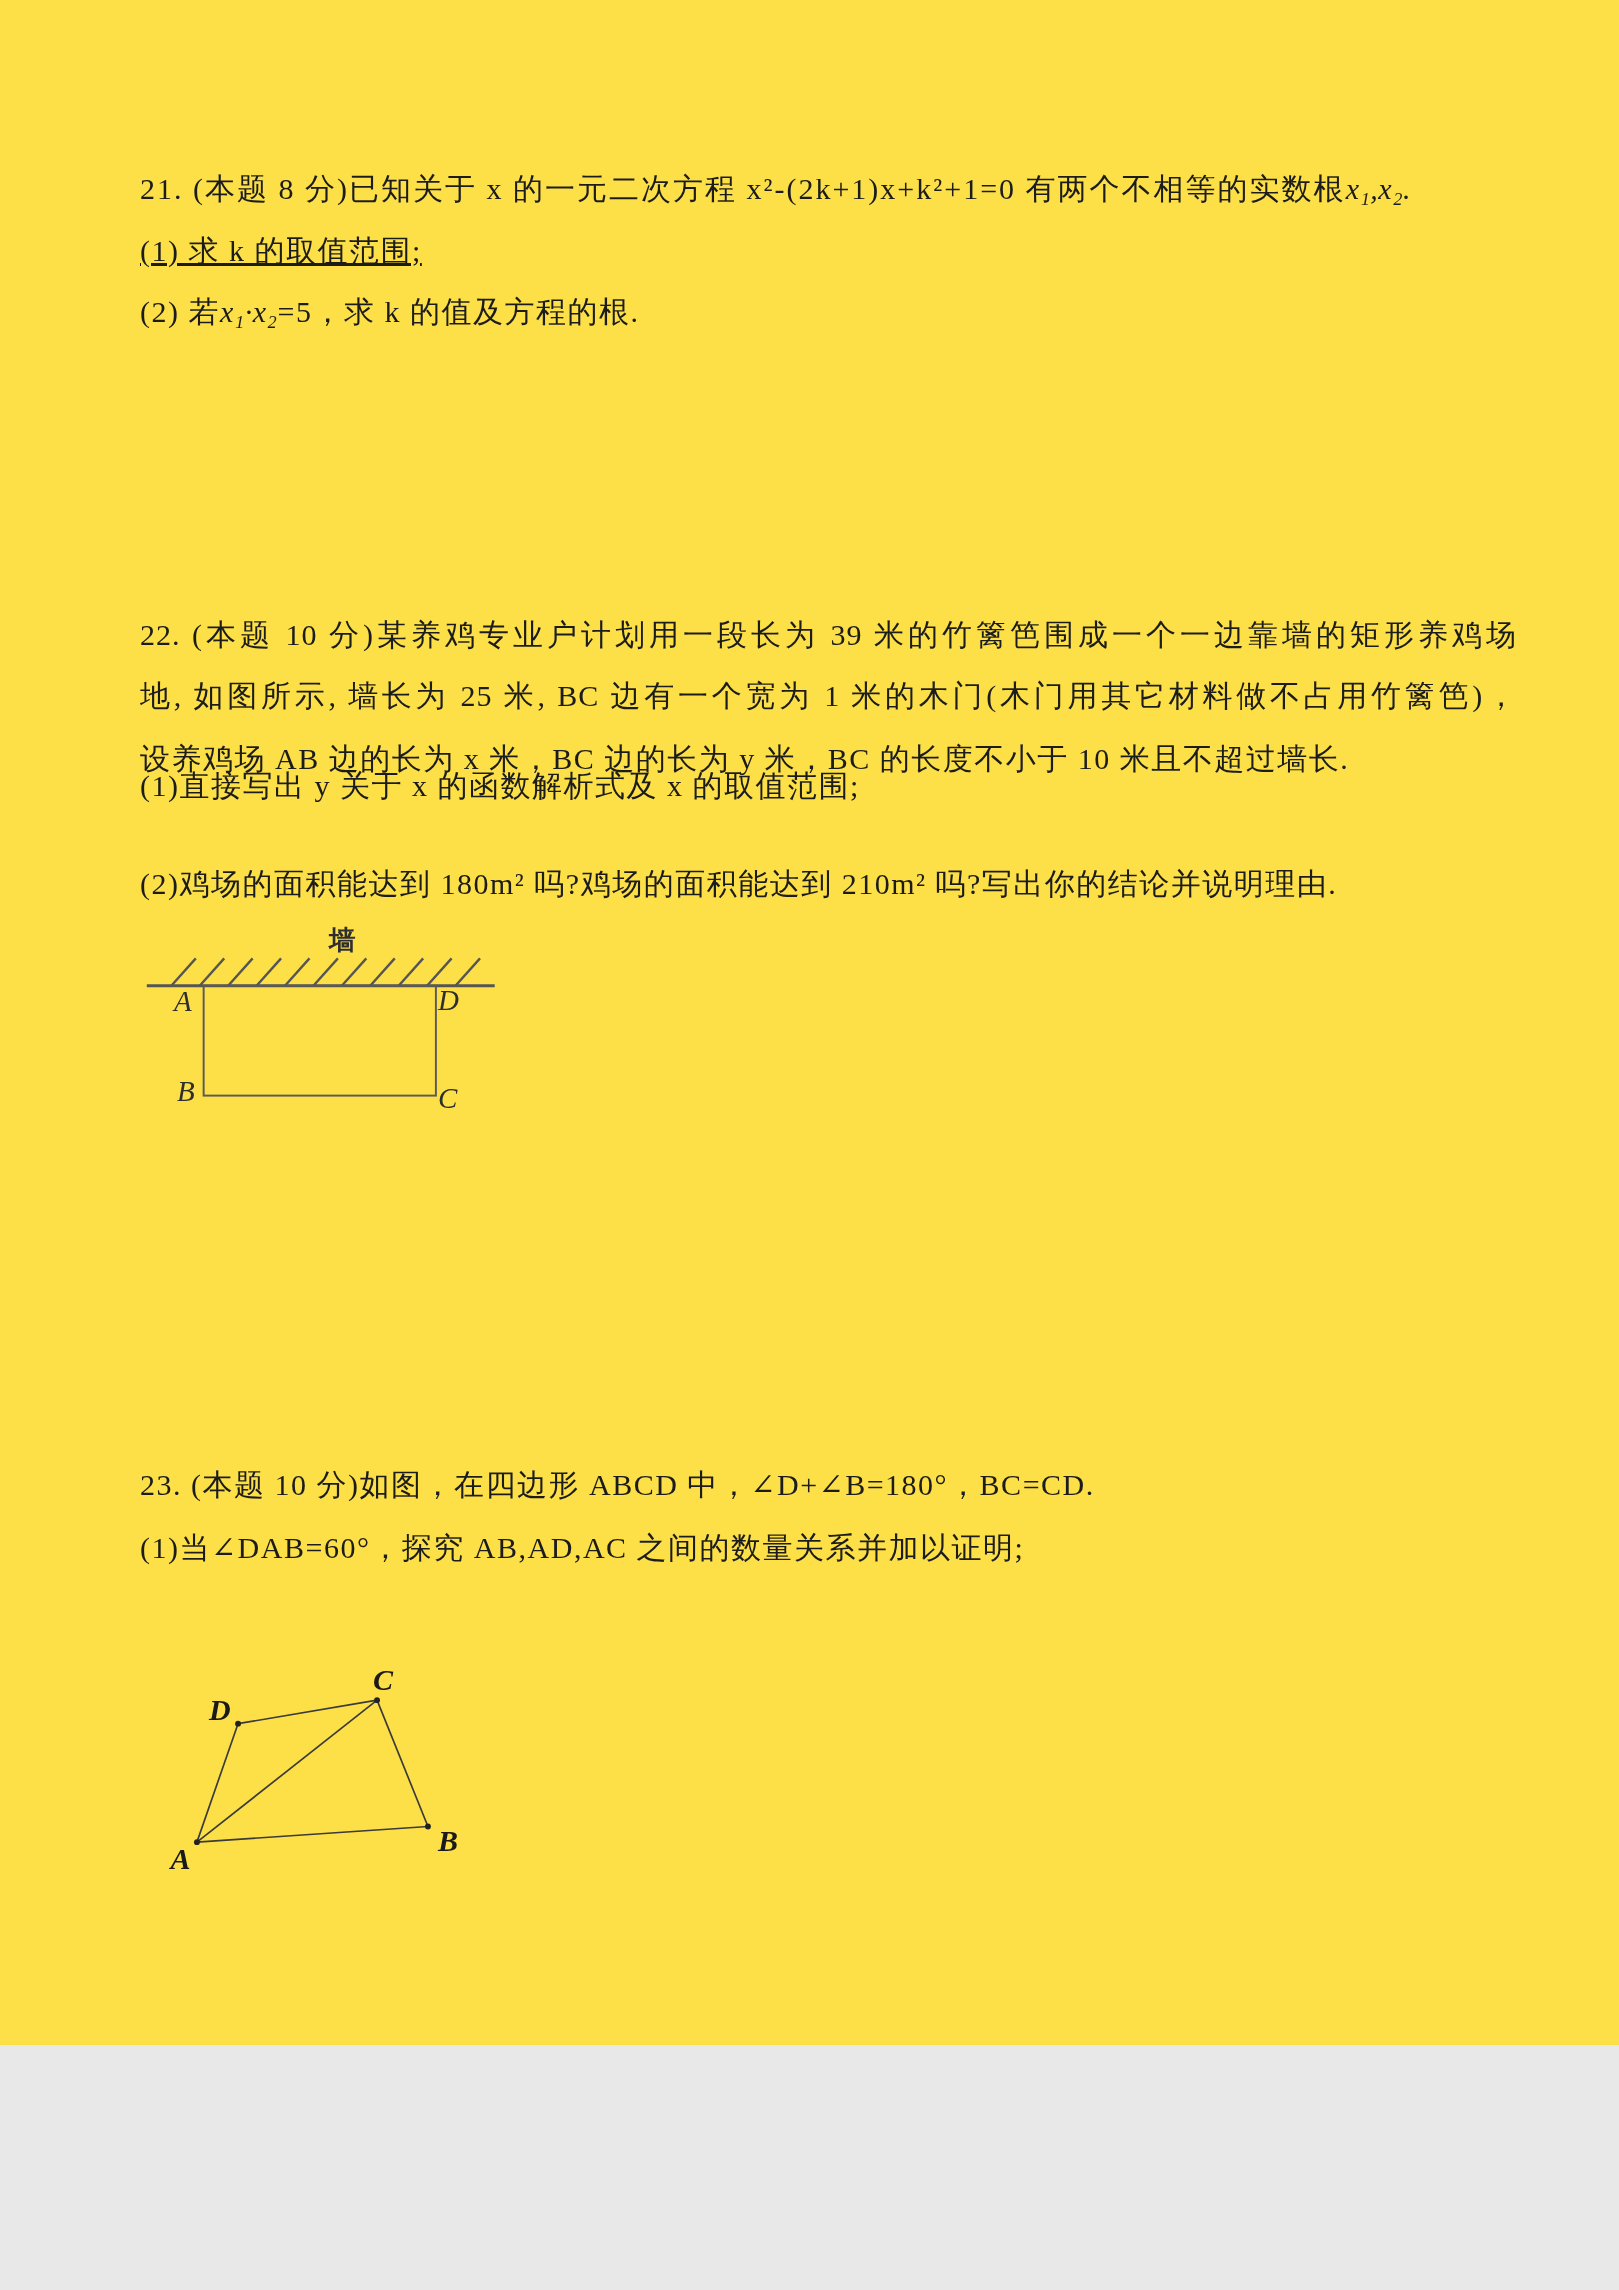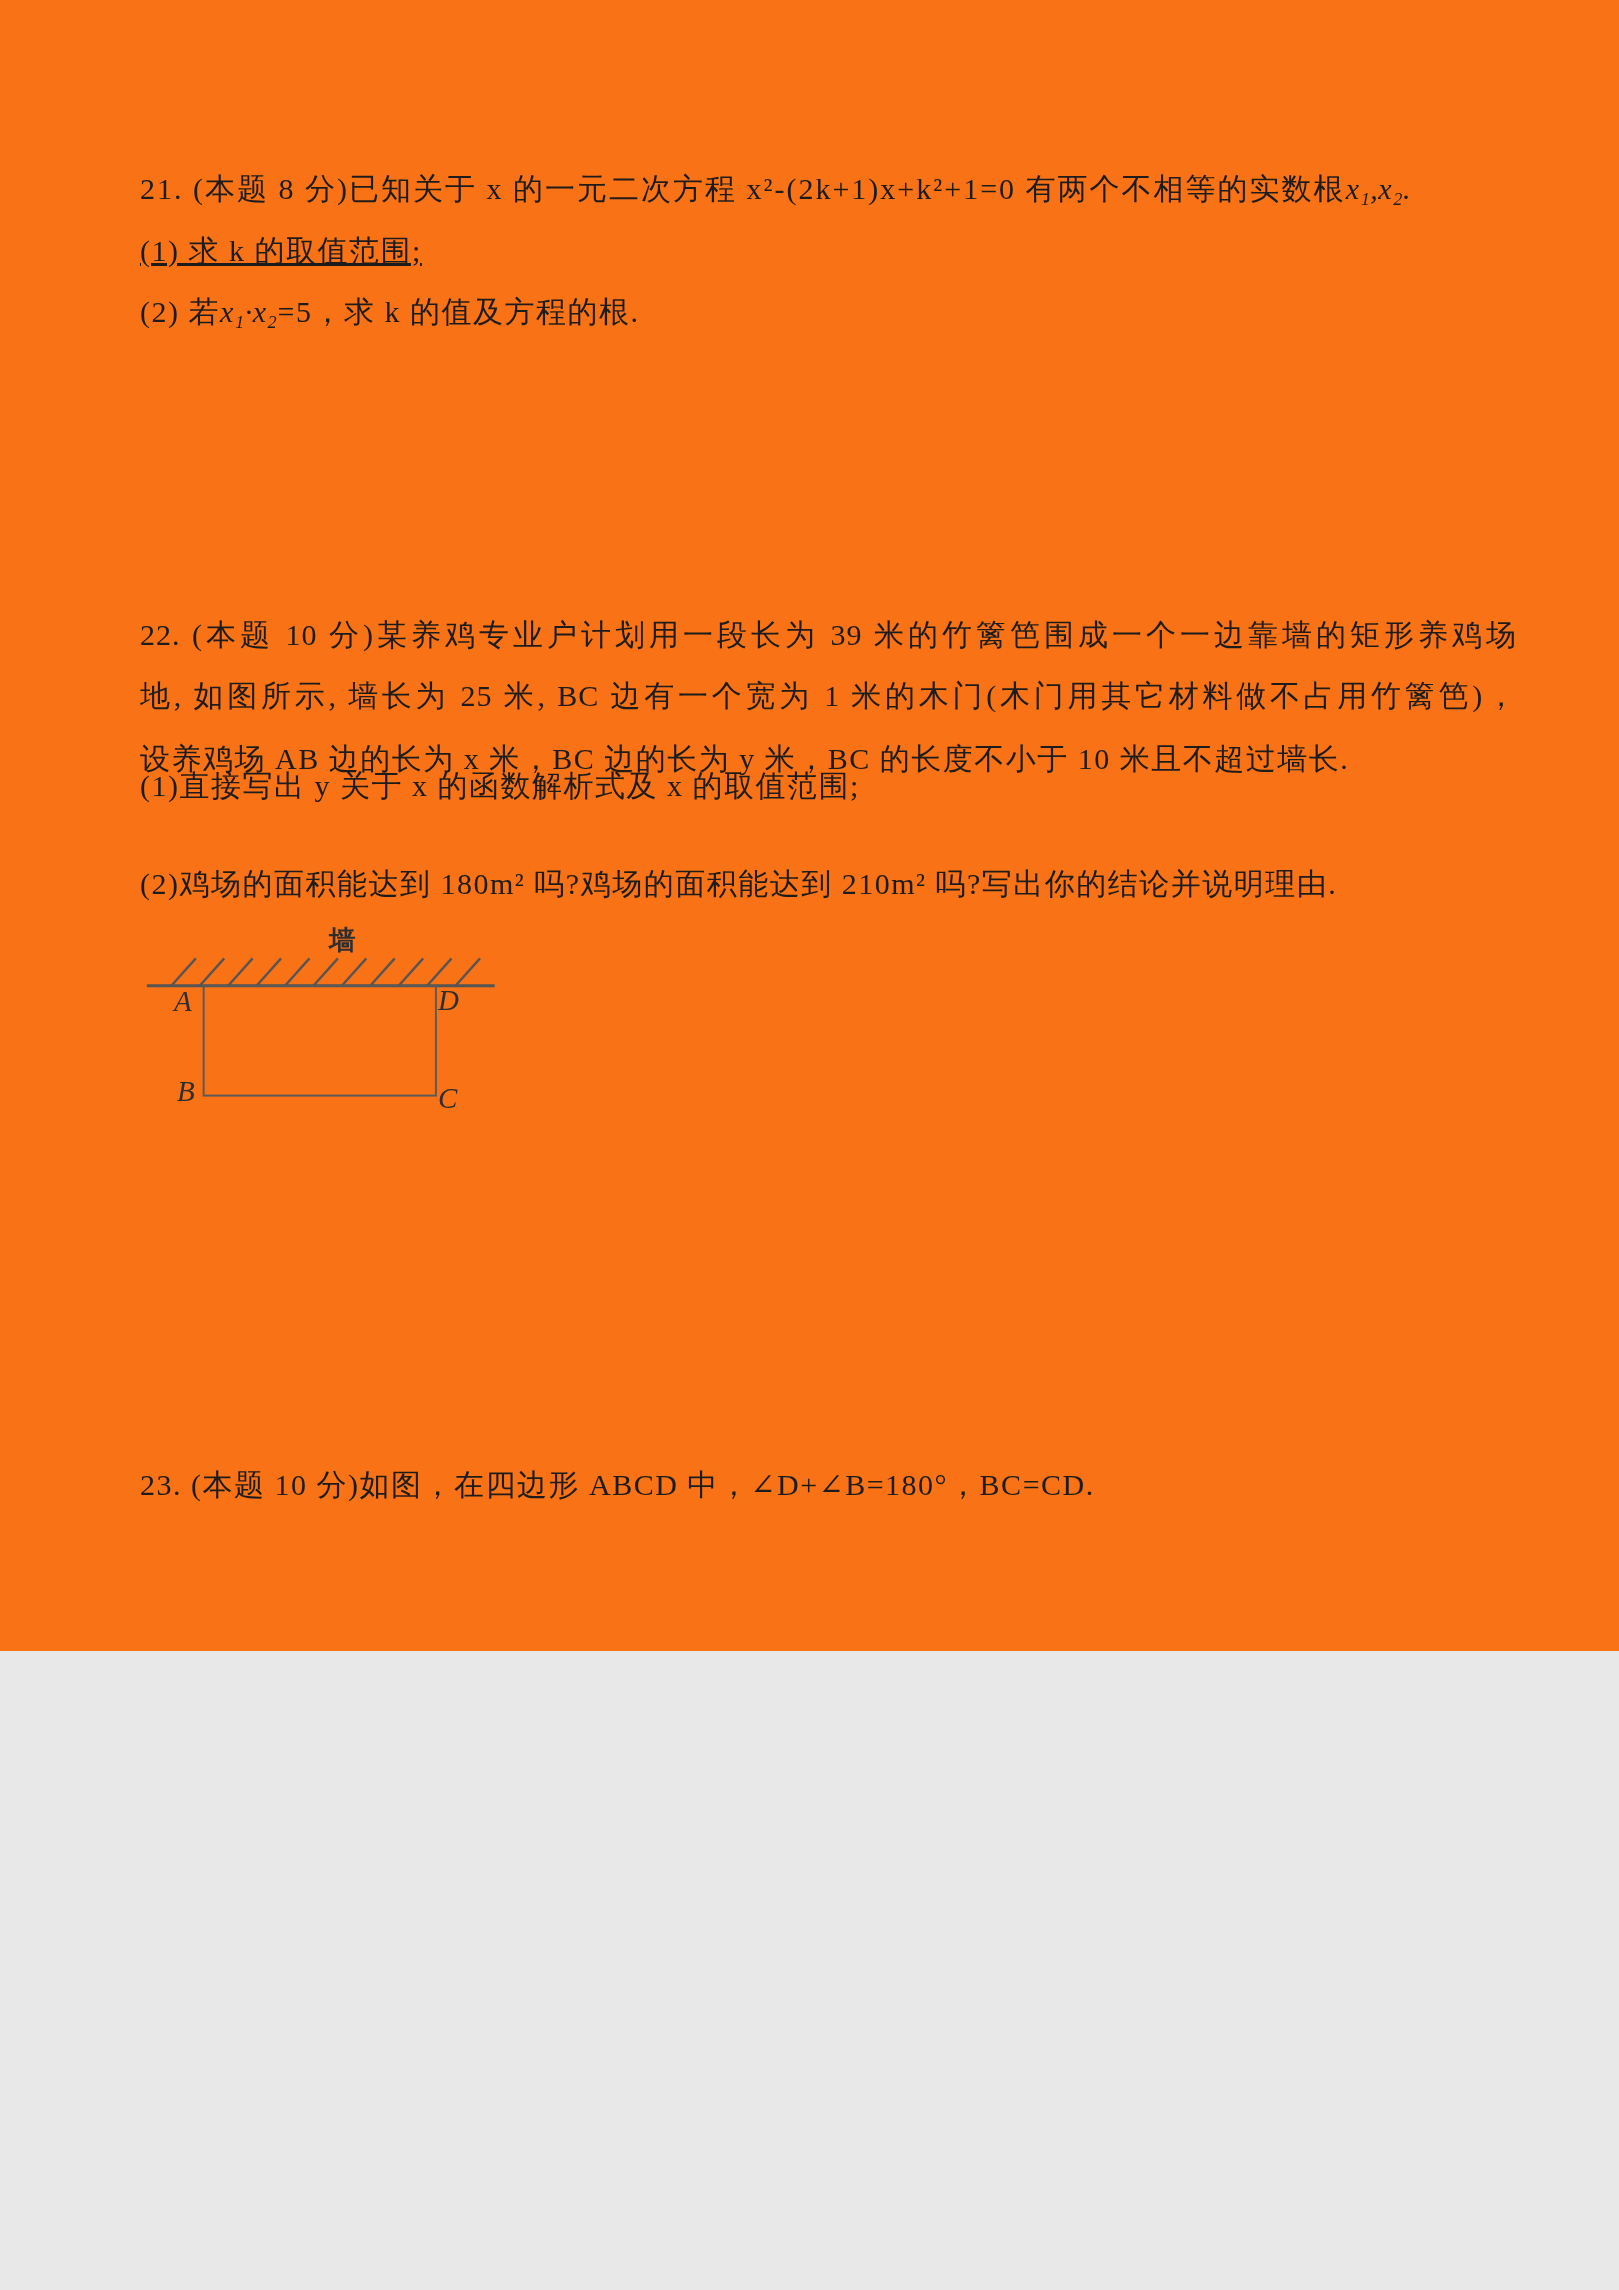--- a/index.html
+++ b/index.html
@@ -1,19 +1,19 @@
 <!DOCTYPE html>
 <html><head>
 <meta charset="utf-8">
 <style>
   html,body{margin:0;padding:0;background:#e8e8e8;}
   .page{
     position:relative;
-    width:1619px;height:1651px;
-    background:#f97316;
+    width:1619px;height:2045px;
+    background:#fde047;
     margin:0 auto;
     overflow:hidden;
     font-family:"Liberation Serif","DejaVu Serif",serif;
     color:#1c1c1c;
   }
   .line{
     position:absolute;
     left:140px;
     font-size:30px;
     line-height:39px;
@@ -97,20 +97,21 @@
     </svg>
     <span class="wall-label" style="left:192px;top:2px;">墙</span>
     <span class="fig-label" style="left:37px;top:63px;">A</span>
     <span class="fig-label" style="left:301px;top:62px;">D</span>
     <span class="fig-label" style="left:40px;top:153px;">B</span>
     <span class="fig-label" style="left:301px;top:160px;">C</span>
   </div>
 
   <div class="line" style="top:1465px;"><span>23. (本题 10 分)如图，在四边形 ABCD 中，∠D+∠B=180°，BC=CD.</span></div>
 
+  <div class="line" style="top:1528px;"><span>(1)当∠DAB=60°，探究 AB,AD,AC 之间的数量关系并加以证明;</span></div>
 
 
   <div class="fig" style="left:147px;top:1656px;width:372px;height:245px;">
     <svg width="372" height="245" viewBox="0 0 380 250">
       <g stroke="#3a3a3a" stroke-width="1.7" fill="none">
         <line x1="51" y1="190" x2="287" y2="174"></line>
         <line x1="287" y1="174" x2="235" y2="45"></line>
         <line x1="235" y1="45" x2="93" y2="69"></line>
         <line x1="93" y1="69" x2="51" y2="190"></line>
         <line x1="51" y1="190" x2="235" y2="45"></line>

